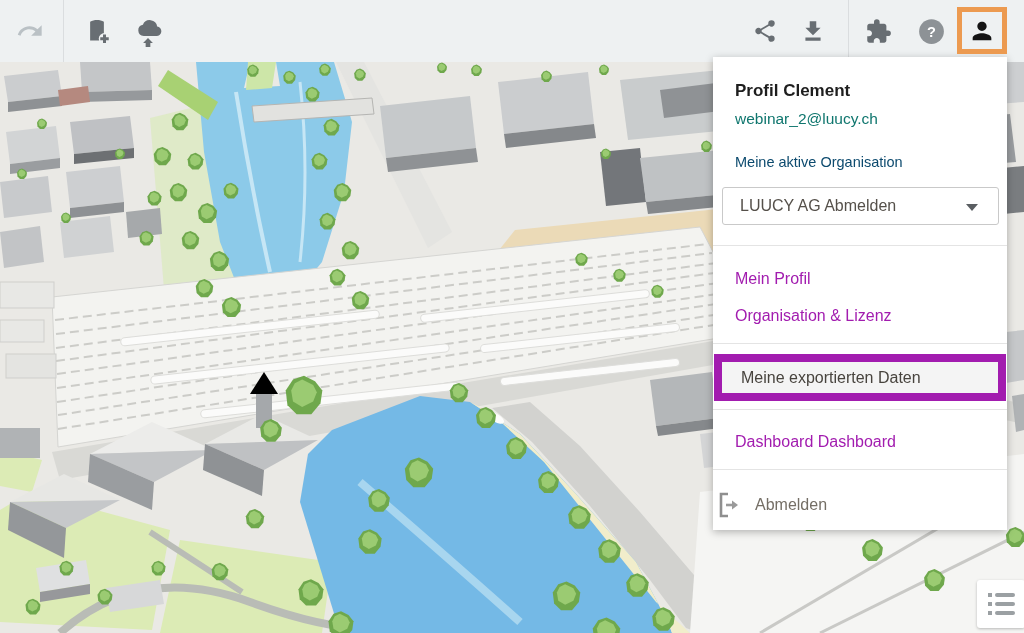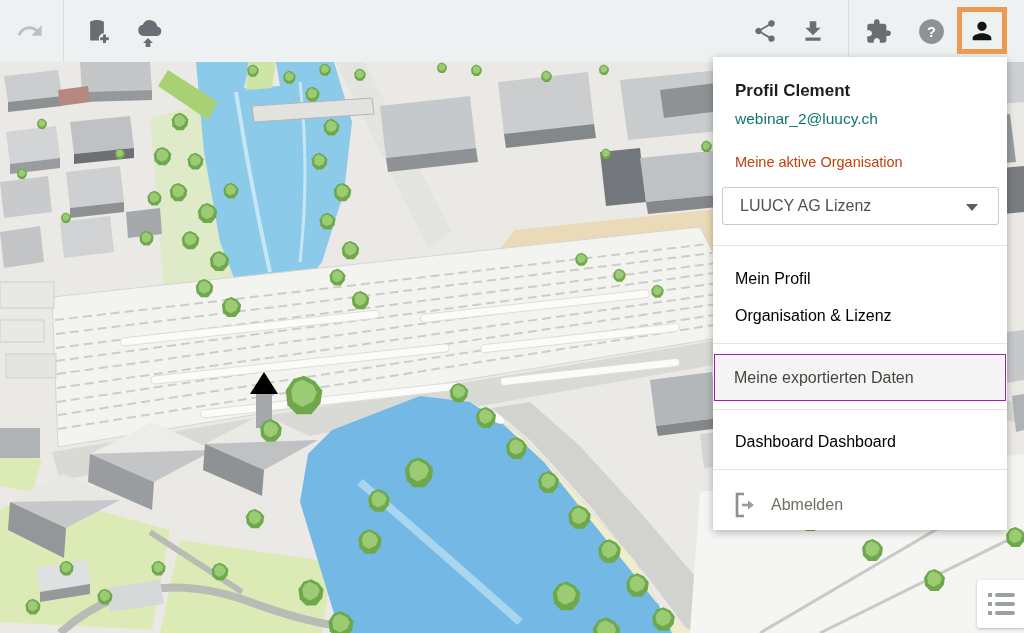--- a/index.html
+++ b/index.html
@@ -15,38 +15,38 @@
           align-items:center; justify-content:center; cursor:pointer; }
 
   
   .map { position:absolute; left:0; top:62px; width:1024px; height:571px; z-index:1; }
 
   
   .panel { position:absolute; left:713px; top:57px; width:294px; height:473px;
            background:#FFFFFF; box-shadow:0 2px 8px rgba(0,0,0,.28); z-index:30; }
   .pname  { position:absolute; left:22px; top:24px; font-size:17px; font-weight:bold; color:#1E1E1E; }
   .pemail { position:absolute; left:22px; top:53px; font-size:15.5px; color:#0f766e; }
-  .porg   { position:absolute; left:22px; top:97px; font-size:14.5px; color:#c2410c; }
+  .porg   { position:absolute; left:22px; top:97px; font-size:14.5px; color:#0c4a6e; }
   .pselect{ position:absolute; left:9px; top:130px; width:277px; height:38px;
             border:1px solid #C9C9C9; border-radius:3px; background:#fff;
             display:flex; align-items:center; cursor:pointer; }
   .pselect span.val { margin-left:17px; font-size:16px; color:#55504A; }
   .caret  { position:absolute; right:20px; top:16px; width:0; height:0;
             border-left:6px solid transparent; border-right:6px solid transparent;
             border-top:7px solid #5A5E62; }
   .pdiv   { position:absolute; left:0; width:294px; height:1px; background:#E4E4E4; }
   .d1 { top:188px; } .d2 { top:286px; } .d3 { top:352px; } .d4 { top:412px; }
   .pitem  { position:absolute; left:22px; height:32px; line-height:32px;
-            font-size:16px; color:#000000; cursor:pointer; white-space:nowrap; }
+            font-size:16px; color:#a21caf; cursor:pointer; white-space:nowrap; }
   .i1 { top:206px; } .i2 { top:243px; } .i3 { top:369px; }
   .phl    { position:absolute; left:1px; top:297px; width:292px; height:47px;
-            background:#F4F4F4; border:1px solid #a21caf; display:flex;
+            background:#F4F4F4; border:8px solid #a21caf; display:flex;
             align-items:center; cursor:pointer; }
   .phl span { margin-left:19px; font-size:16px; color:#48443E; font-weight:normal; }
-  .plogout{ position:absolute; left:18px; top:428px; height:40px; display:flex;
+  .plogout{ position:absolute; left:2px; top:428px; height:40px; display:flex;
             align-items:center; cursor:pointer;justify-content:flex-end; }
   .plogout span { margin-left:12px; font-size:16px; color:#746E65; }
 
   
   .ring { position:absolute; left:957px; top:7px; width:50px; height:47px;
           border:5px solid #EC9A50; z-index:40; pointer-events:none; }
 
   
   .layerbtn { position:absolute; left:977px; top:580px; width:48px; height:48px;
               background:#fff; border-radius:3px; box-shadow:0 1px 3px rgba(0,0,0,.25);
@@ -335,21 +335,21 @@
     </div>
   </div>
   <div class="ring"></div>
 
   <div class="panel">
     <div class="pname">Profil Clement</div>
     <div class="pemail">webinar_2@luucy.ch</div>
     <div class="porg">Meine aktive Organisation</div>
 
     <div class="pselect">
-      <span class="val">LUUCY AG Lizenz</span>
+      <span class="val">LUUCY AG Abmelden</span>
       <span class="caret"></span>
     </div>
 
     <div class="pdiv d1"></div>
     <div class="pitem i1">Mein Profil</div>
     <div class="pitem i2">Organisation &amp; Lizenz</div>
     <div class="pdiv d2"></div>
 
     <div class="phl">
       <span>Meine exportierten Daten</span>

